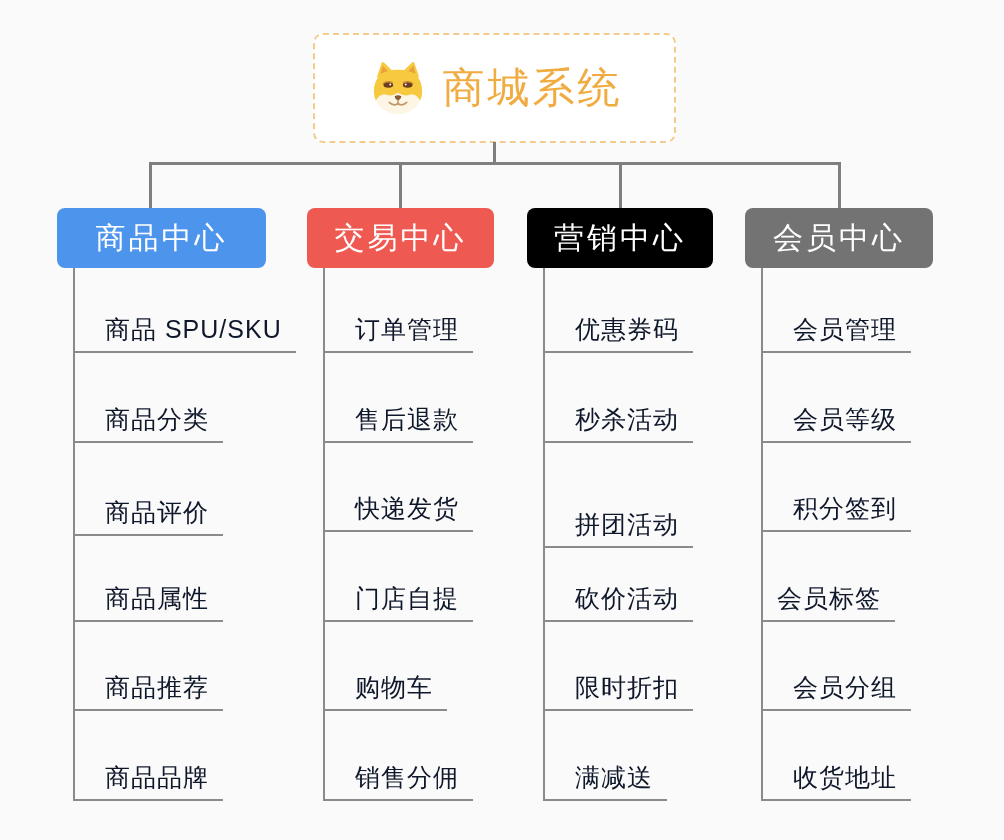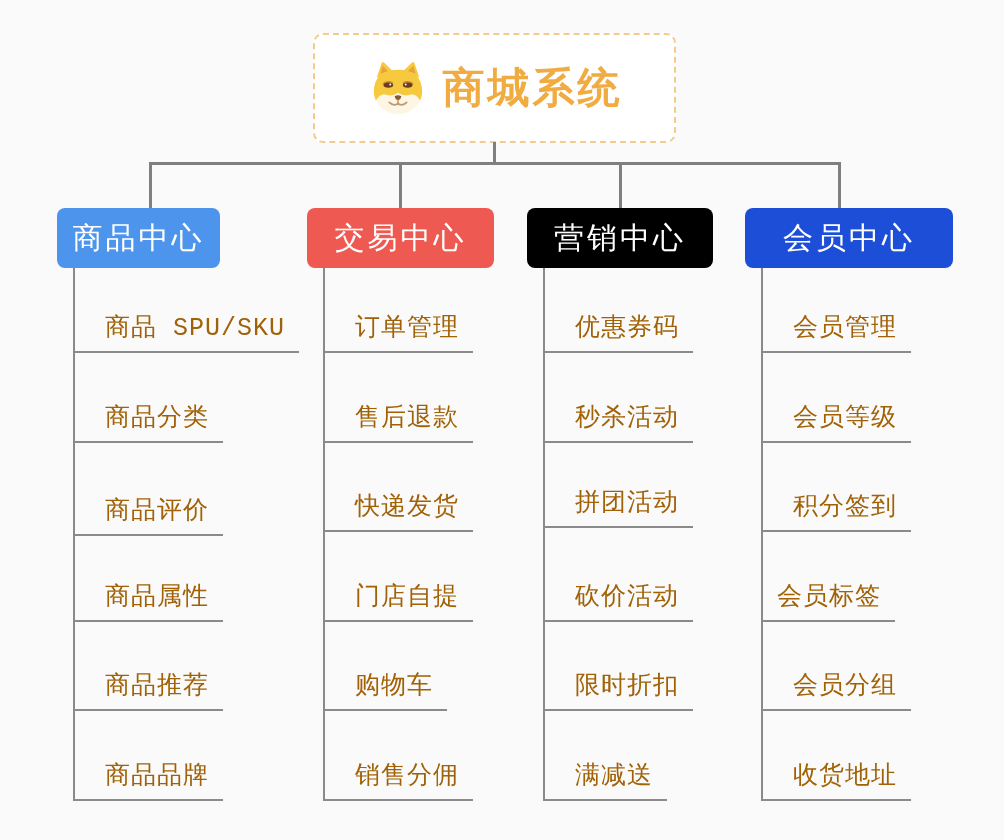--- a/index.html
+++ b/index.html
@@ -24,21 +24,21 @@
     border-radius:10px;
     box-sizing:border-box;
     display:flex;
     align-items:center;
     justify-content:center;
     gap:14px;
   }
   .root-label{
     color:#f0ac41;
     font-size:42px;
-    font-weight:700;
+    font-weight:400;
     letter-spacing:3px;
     white-space:nowrap;
   }
   .root-icon{ width:62px; height:56px; flex:0 0 auto; }
 
   
   .line{ position:absolute; background:#7f7f7f; }
   .stem   { left:493px; top:142px; width:3px;  height:22px; }
   .bus    { left:149px; top:162px; width:692px; height:3px; }
   .drop   { top:162px; width:3px; height:48px; }
@@ -62,25 +62,24 @@
   
   .leaf-node{
     position:absolute;
     height:44px;
     box-sizing:border-box;
     border-bottom:2px solid #8a8a8a;
     padding:0 14px 2px 32px;
     font-size:25px;
     line-height:40px;
     letter-spacing:1px;
-    color:#a16207;
+    color:#0f172a;
     white-space:nowrap;
     display:flex;
     align-items:flex-end;
-    font-family:Liberation Mono, monospace;
   }
 </style>
 </head>
 <body>
 
 <div id="canvas">
 
   <div class="root-node">
     <svg class="root-icon" viewBox="0 0 64 58" xmlns="http://www.w3.org/2000/svg">
 
@@ -106,21 +105,21 @@
       <path d="M23,44 Q27.5,48.5 32,45 Q36.5,48.5 41,44" stroke="#c2996a" stroke-width="1.8" fill="none" stroke-linecap="round"></path>
     </svg>
     <span class="root-label">商城系统</span>
   </div>
 
   <div class="line stem"></div>
   <div class="line bus"></div>
 
   <div id="branches">
       <div class="line drop" style="left: 149px;"></div>
-      <div class="branch-node" style="left: 57px; width: 163px; background: rgb(77, 148, 236);">商品中心</div>
+      <div class="branch-node" style="left: 57px; width: 209px; background: rgb(77, 148, 236);">商品中心</div>
       <div class="trunk" style="left: 73px;"></div>
       <div class="leaf-node" style="left: 73px; top: 309px;">商品 SPU/SKU</div>
       <div class="leaf-node" style="left: 73px; top: 399px;">商品分类</div>
       <div class="leaf-node" style="left: 73px; top: 492px;">商品评价</div>
       <div class="leaf-node" style="left: 73px; top: 578px;">商品属性</div>
       <div class="leaf-node" style="left: 73px; top: 667px;">商品推荐</div>
       <div class="leaf-node" style="left: 73px; top: 757px;">商品品牌</div>
       <div class="line drop" style="left: 399px;"></div>
       <div class="branch-node" style="left: 307px; width: 187px; background: rgb(238, 90, 82);">交易中心</div>
       <div class="trunk" style="left: 323px;"></div>
@@ -128,26 +127,26 @@
       <div class="leaf-node" style="left: 323px; top: 399px;">售后退款</div>
       <div class="leaf-node" style="left: 323px; top: 488px;">快递发货</div>
       <div class="leaf-node" style="left: 323px; top: 578px;">门店自提</div>
       <div class="leaf-node" style="left: 323px; top: 667px;">购物车</div>
       <div class="leaf-node" style="left: 323px; top: 757px;">销售分佣</div>
       <div class="line drop" style="left: 618.5px;"></div>
       <div class="branch-node" style="left: 527px; width: 186px; background: #000000;">营销中心</div>
       <div class="trunk" style="left: 543px;"></div>
       <div class="leaf-node" style="left: 543px; top: 309px;">优惠券码</div>
       <div class="leaf-node" style="left: 543px; top: 399px;">秒杀活动</div>
-      <div class="leaf-node" style="left: 543px; top: 484px;">拼团活动</div>
+      <div class="leaf-node" style="left: 543px; top: 504px;">拼团活动</div>
       <div class="leaf-node" style="left: 543px; top: 578px;">砍价活动</div>
       <div class="leaf-node" style="left: 543px; top: 667px;">限时折扣</div>
       <div class="leaf-node" style="left: 543px; top: 757px;">满减送</div>
       <div class="line drop" style="left: 837.5px;"></div>
-      <div class="branch-node" style="left: 745px; width: 208px; background: #1d4ed8;">会员中心</div>
+      <div class="branch-node" style="left: 745px; width: 188px; background: #737373;">会员中心</div>
       <div class="trunk" style="left: 761px;"></div>
       <div class="leaf-node" style="left: 761px; top: 309px;">会员管理</div>
       <div class="leaf-node" style="left: 761px; top: 399px;">会员等级</div>
       <div class="leaf-node" style="left: 761px; top: 488px;">积分签到</div>
       <div class="leaf-node" style="left: 761px; top: 578px; padding-left: 16px;">会员标签</div>
       <div class="leaf-node" style="left: 761px; top: 667px;">会员分组</div>
       <div class="leaf-node" style="left: 761px; top: 757px;">收货地址</div>
     </div>
 </div>
 

